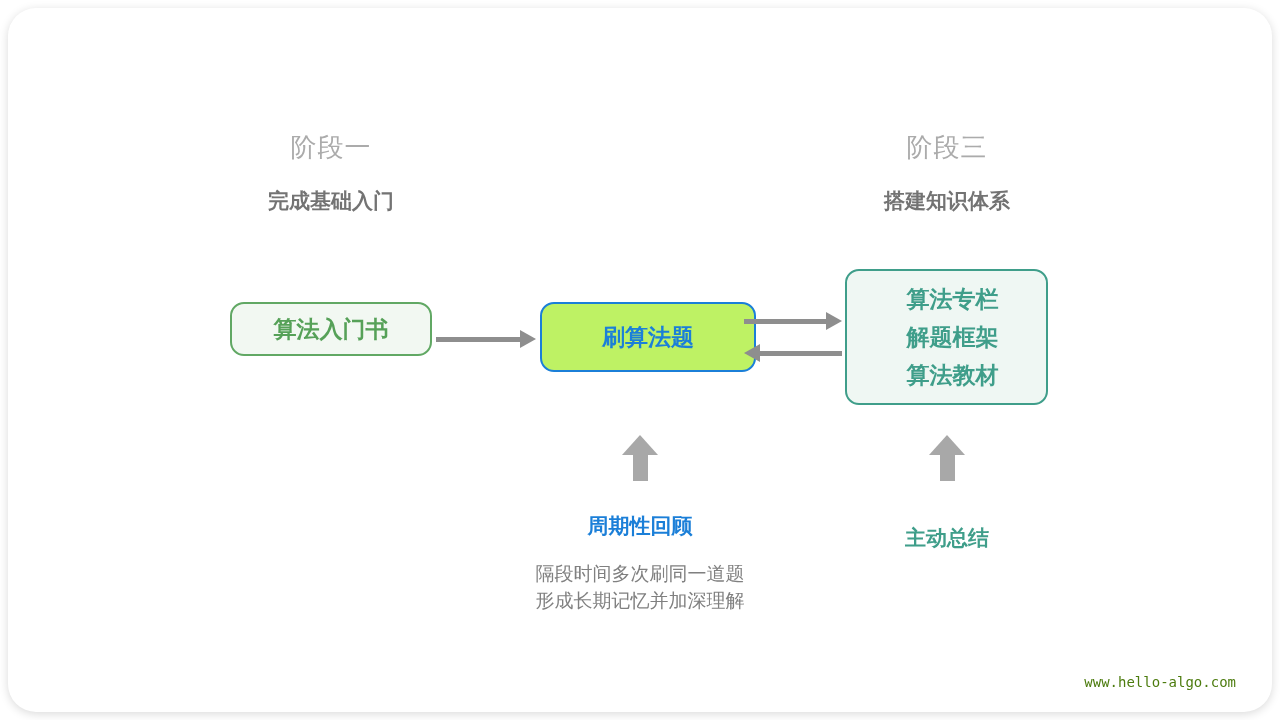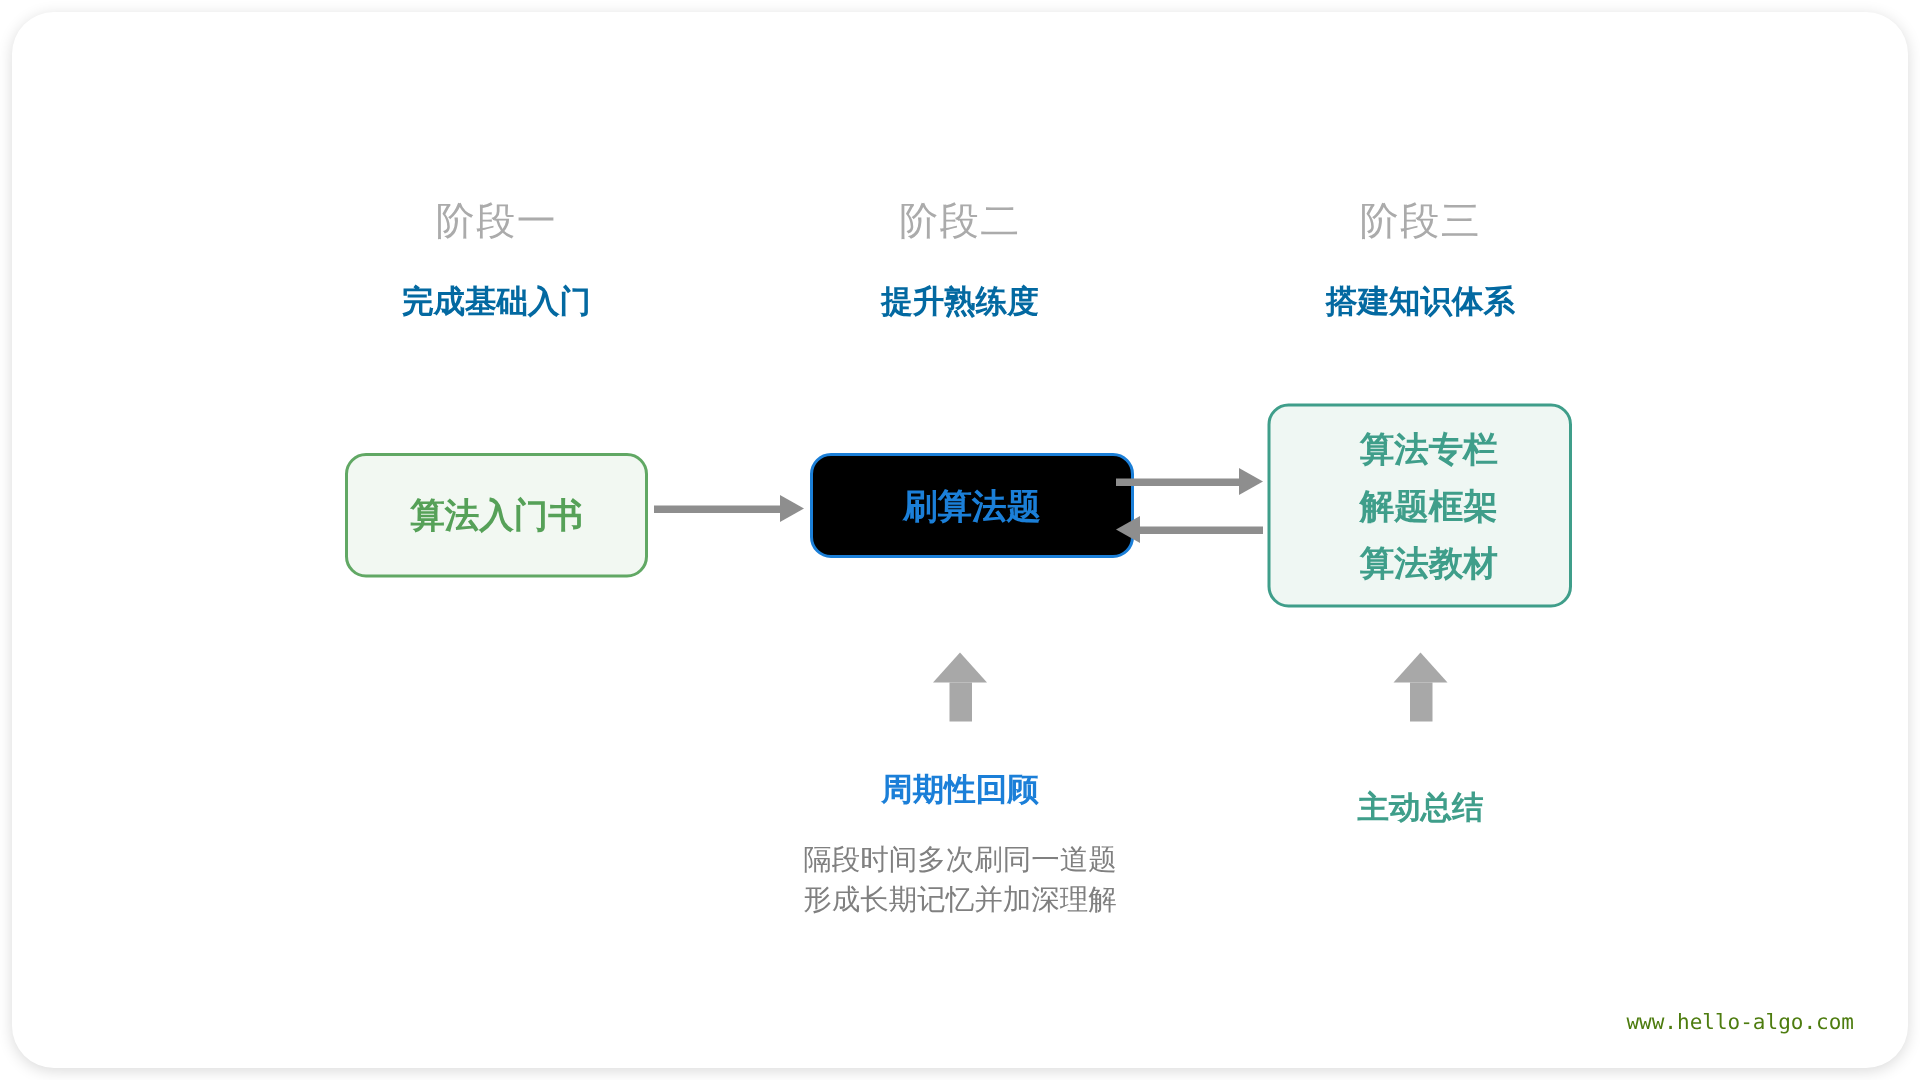--- a/index.html
+++ b/index.html
@@ -31,48 +31,48 @@
   }
   .stage-title {
     font-size: 26px;
     color: #ABABAB;
     letter-spacing: 1px;
   }
   .stage-subtitle {
     margin-top: 22px;
     font-size: 21px;
     font-weight: bold;
-    color: #0369a1;
+    color: #737373;
   }
   #stage-1 { left: 171px; top: 130px; }
   #stage-2 { left: 480px; top: 130px; }
   #stage-3 { left: 787px; top: 130px; }
 
   
   .node {
     position: absolute;
     box-sizing: border-box;
     display: flex;
     align-items: center;
     justify-content: center;
     border-radius: 14px;
     font-weight: bold;
     font-size: 23px;
   }
   #node-intro-book {
-    left: 230px; top: 302px; width: 202px; height: 83px;
+    left: 230px; top: 302px; width: 202px; height: 54px;
     border: 2.5px solid #61A864;
     color: #56A158;
     background: #F2F8F2;
   }
   #node-practice {
     left: 540px; top: 302px; width: 216px; height: 70px;
     border: 2.5px solid #1B7FD8;
     color: #1B7FD8;
-    background: #000000;
+    background: #bef264;
   }
   #node-knowledge {
     left: 845px; top: 269px; width: 203px; height: 136px;
     border: 2.5px solid #3F9E8A;
     color: #3F9E8A;
     background: #EFF7F3;
     flex-direction: column;
     line-height: 38px;
     padding-left: 12px;
   }
@@ -144,24 +144,20 @@
 </head>
 <body>
 
 <div class="canvas">
   <div class="card"></div>
 
   <div class="stage" id="stage-1">
     <div class="stage-title">阶段一</div>
     <div class="stage-subtitle">完成基础入门</div>
   </div>
-  <div class="stage" id="stage-2">
-    <div class="stage-title">阶段二</div>
-    <div class="stage-subtitle">提升熟练度</div>
-  </div>
   <div class="stage" id="stage-3">
     <div class="stage-title">阶段三</div>
     <div class="stage-subtitle">搭建知识体系</div>
   </div>
 
   <div class="node" id="node-intro-book">
     <span>算法入门书</span>
   </div>
   <div class="node" id="node-practice">
     <span>刷算法题</span>

